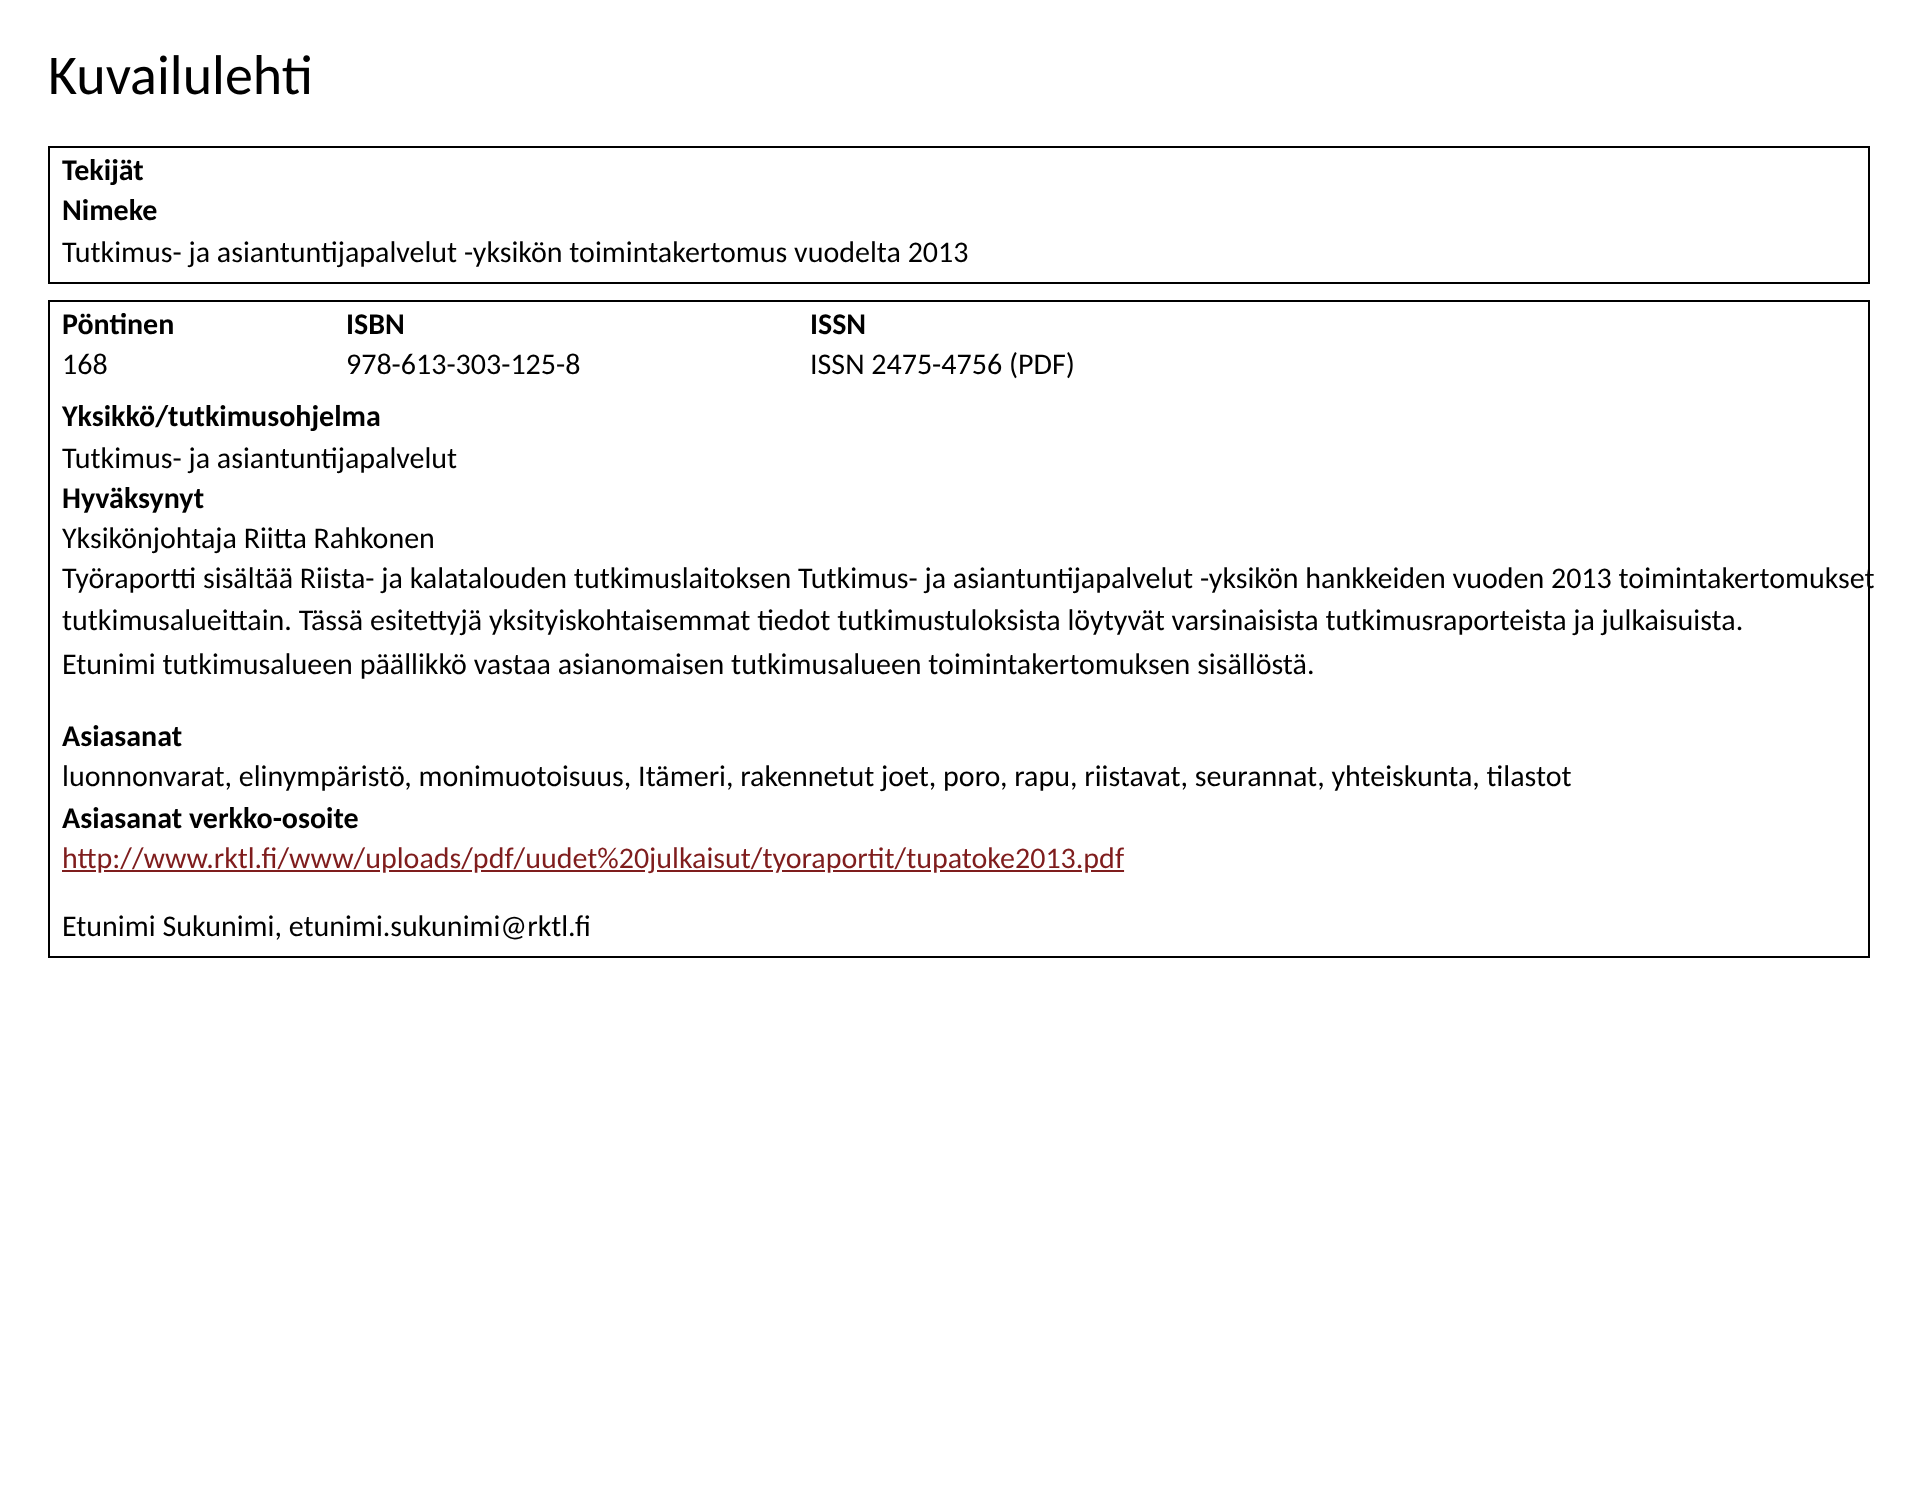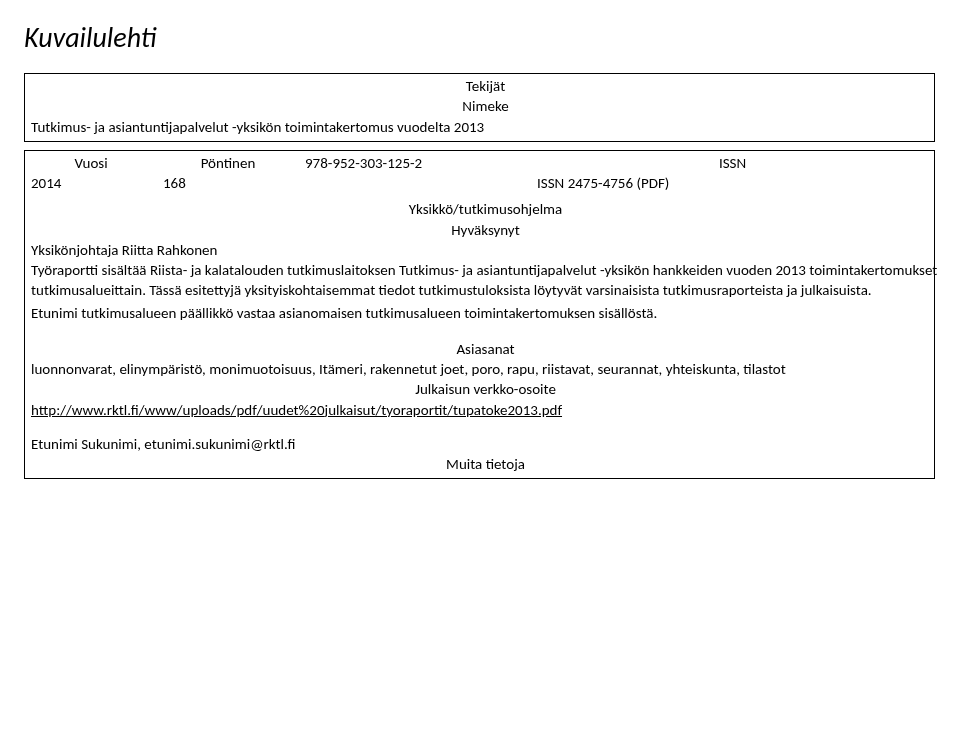--- a/index.html
+++ b/index.html
@@ -8,88 +8,83 @@
     font-family: Calibri, Arial, sans-serif;
     background: #fff;
     color: #000;
     width: 959px;
     box-sizing: border-box;
   }
   h1 {
     font-size: 28px;
     font-weight: normal;
     margin: 0 0 18px 0;
-    font-style: italic;
   }
   .block {
     border: 1px solid #000;
     margin-bottom: 8px;
   }
   .row {
     display: flex;
   }
   .cell {
     padding: 2px 6px 4px 6px;
     font-size: 15px;
     line-height: 1.35;
   }
   .label {
-    font-weight: normal;
-    text-align: center;
+    font-weight: bold;
   }
   .block1 .cell { width: 100%; }
   .block2 .col1 { width: 120px; }
   .block2 .col2 { width: 130px; }
   .block2 .col3 { width: 220px; }
   .block2 .col4 { flex: 1; }
   .block2 .row1 .cell { border: none; }
   .fullrow { width: 100%; }
-  a { color: #000000; }
+  a { color: #7f1d1d; }
   .para { margin: 0 0 2px 0; }
   .spacer { height: 14px; }
 </style>
 </head>
 <body>
 
 <h1>Kuvailulehti</h1>
 
 <div class="block block1">
   <div class="cell">
     <div class="label">Tekijät</div>
     <div class="label">Nimeke</div>
     <div>Tutkimus- ja asiantuntijapalvelut -yksikön toimintakertomus vuodelta 2013</div>
   </div>
 </div>
 
 <div class="block block2">
   <div class="row row1">
-    <div class="cell col1">
-      <div class="label">Vuosi</div>
-      <div>2014</div>
-    </div>
     <div class="cell col2">
       <div class="label">Pöntinen</div>
       <div>168</div>
     </div>
     <div class="cell col3">
-      <div>978-952-303-125-2</div>
+      <div class="label">ISBN</div>
+      <div>978-613-303-125-8</div>
     </div>
     <div class="cell col4">
       <div class="label">ISSN</div>
       <div>ISSN 2475-4756 (PDF)</div>
     </div>
   </div>
   <div class="cell fullrow">
     <div class="label">Yksikkö/tutkimusohjelma</div>
+    <div>Tutkimus- ja asiantuntijapalvelut</div>
     <div class="label">Hyväksynyt</div>
     <div>Yksikönjohtaja Riitta Rahkonen</div>
     <div class="para">Työraportti sisältää Riista- ja kalatalouden tutkimuslaitoksen Tutkimus- ja asiantuntijapalvelut -yksikön hankkeiden vuoden 2013 toimintakertomukset tutkimusalueittain. Tässä esitettyjä yksityiskohtaisemmat tiedot tutkimustuloksista löytyvät varsinaisista tutkimusraporteista ja julkaisuista.</div>
     <div class="para">Etunimi tutkimusalueen päällikkö vastaa asianomaisen tutkimusalueen toimintakertomuksen sisällöstä.</div>
     <div class="spacer"></div>
     <div class="label">Asiasanat</div>
     <div>luonnonvarat, elinympäristö, monimuotoisuus, Itämeri, rakennetut joet, poro, rapu, riistavat, seurannat, yhteiskunta, tilastot</div>
-    <div class="label">Julkaisun verkko-osoite</div>
+    <div class="label">Asiasanat verkko-osoite</div>
     <div><a href="#">http://www.rktl.fi/www/uploads/pdf/uudet%20julkaisut/tyoraportit/tupatoke2013.pdf</a></div>
     <div class="spacer"></div>
     <div>Etunimi Sukunimi, etunimi.sukunimi@rktl.fi</div>
-    <div class="label">Muita tietoja</div>
   </div>
 </div>
 
 </body></html>

